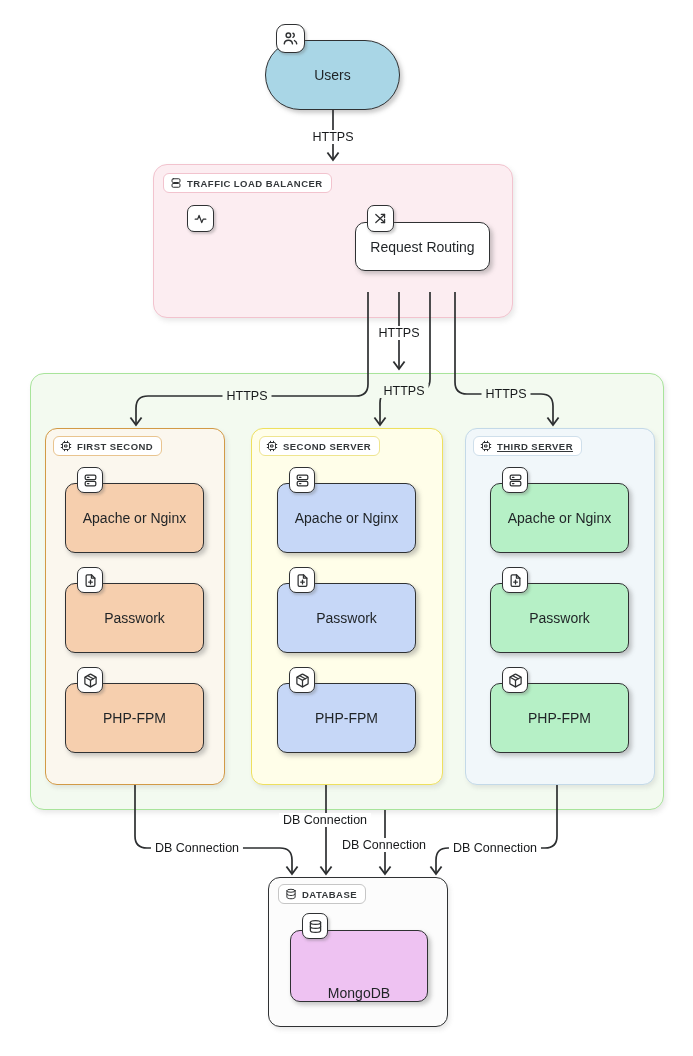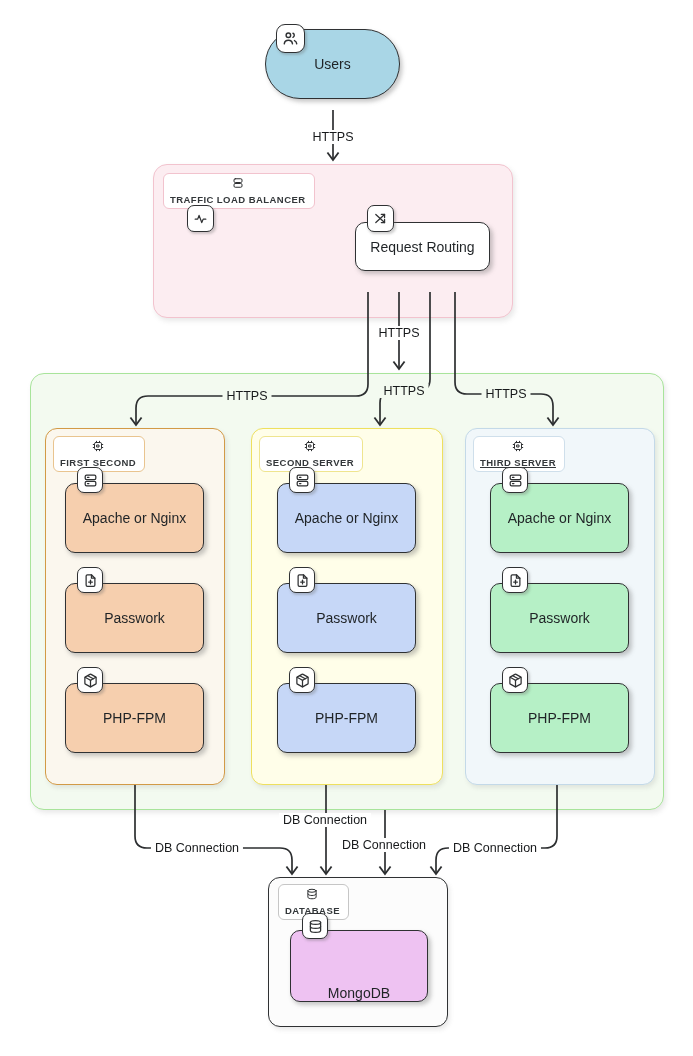--- a/index.html
+++ b/index.html
@@ -13,40 +13,40 @@
   .server{position:absolute;box-sizing:border-box;border-radius:12px;box-shadow:2px 3px 4px rgba(120,120,120,.15);}
   .server1{left:45px;top:428px;width:180px;height:357px;background:#fbf7ee;border:1.6px solid #d29a46;}
   .server2{left:251px;top:428px;width:192px;height:357px;background:#fffee9;border:1.6px solid #eee05e;}
   .server3{left:465px;top:428px;width:190px;height:357px;background:#f1f7fa;border:1.6px solid #c3d9e8;}
   .dbgroup{left:268px;top:877px;width:180px;height:150px;border-radius:12px;background:#fcfcfc;border:1.7px solid #2f3133;}
 
   
   .node{position:absolute;box-sizing:border-box;border:1.6px solid #2f3133;border-radius:10px;
     display:flex;align-items:center;justify-content:center;font-size:14px;color:#1f2326;
     background:#fff;box-shadow:2.5px 3px 4px rgba(99,99,99,.35);z-index:2;}
-  .users{left:265px;top:29px;width:135px;height:70px;border-radius:36px;background:#a9d6e6;border-width:1.7px;}
+  .users{left:265px;top:40px;width:135px;height:70px;border-radius:36px;background:#a9d6e6;border-width:1.7px;}
   .hc{left:175px;top:222px;width:138px;height:70px;}
   .rr{left:355px;top:222px;width:135px;height:49px;}
   .it-s1{background:#f6cfae;}
   .it-s2{background:#c6d7f7;}
   .it-s3{background:#b6f0c6;}
   .mongo{left:290px;top:930px;width:138px;height:72px;background:#eec2f2;align-items:flex-end;}
 
   
   .badge{position:absolute;background:#fff;border:1.6px solid #2f3133;border-radius:7px;
     display:flex;align-items:center;justify-content:center;
     box-shadow:1.5px 2px 2.5px rgba(99,99,99,.3);z-index:3;box-sizing:border-box;}
   .b29{width:29px;height:29px;border-radius:9px;}
   .b27{width:27px;height:27px;}
   .b26{width:26px;height:26px;}
 
   
   .chip{position:absolute;display:inline-flex;align-items:center;gap:5px;background:#fff;
     border-radius:6px;padding:3px 8px 3px 6px;font-size:9.5px;font-weight:bold;letter-spacing:.45px;
-    color:#33373a;z-index:3;border:1.2px solid #ccc;white-space:nowrap;flex-direction:column;}
+    color:#33373a;z-index:3;border:1.2px solid #ccc;white-space:nowrap;}
   .chip-lb{border-color:#f2c3ce;}
   .chip-app{border-color:#b9e7ac;}
   .chip-s1{border-color:#e9c48f;}
   .chip-s2{border-color:#efe58f;}
   .chip-s3{border-color:#cfdfeb;}
   .chip-db{border-color:#c6c6c6;}
 
   
   .icon{display:flex;color:#2f3133;}
   .icon svg{display:block;}

